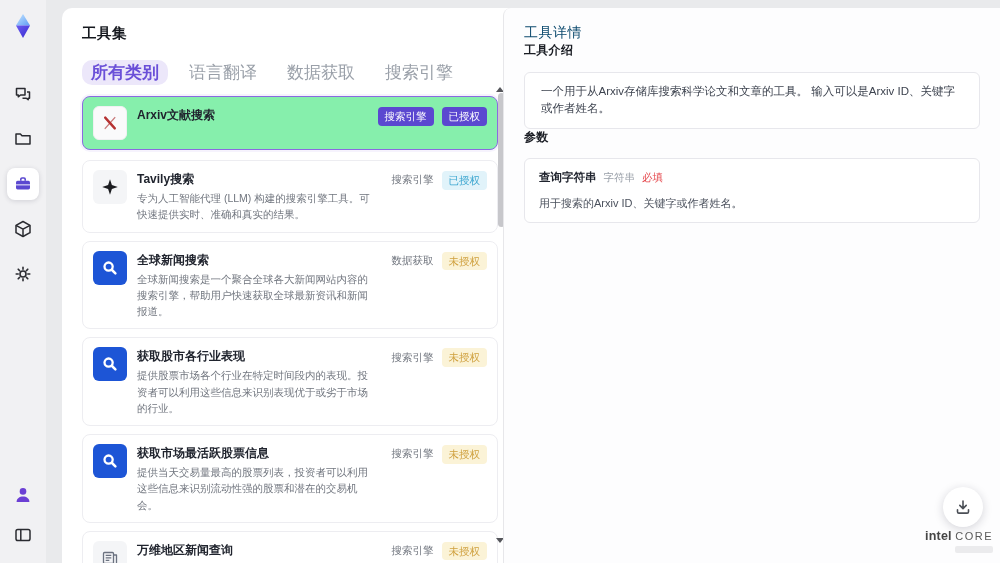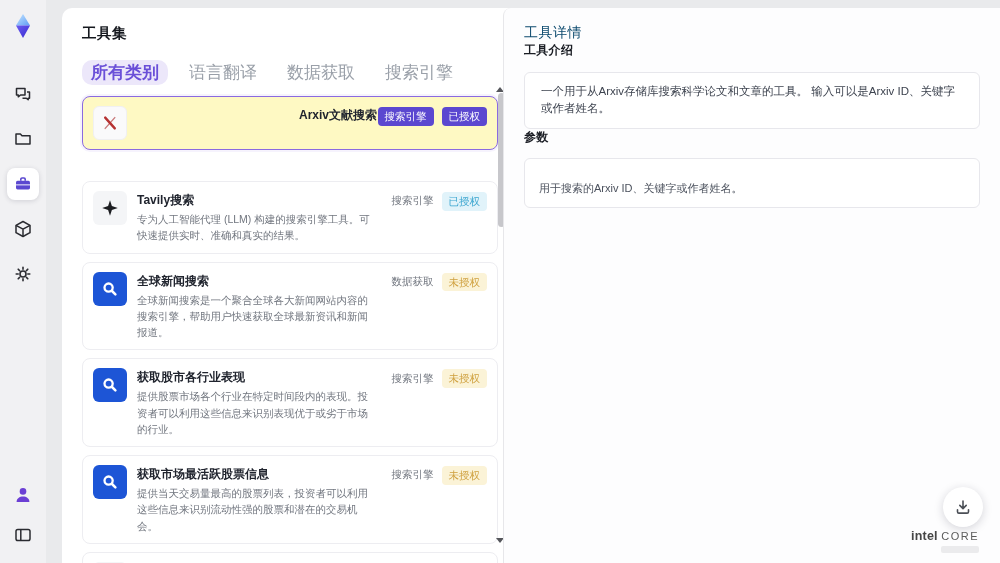--- a/index.html
+++ b/index.html
@@ -28,21 +28,21 @@
   .tabs { display:flex; align-items:center; gap:12px; margin-top:17px; }
   .tab { font-size:17px; color:#9aa0a9; padding:1px 9px; border-radius:10px; cursor:pointer; white-space:nowrap; }
   .tab.active { background:#ece7fa; color:#6a4fd8; font-weight:600; }
 
   .list { margin-top:11px; width:416px; }
   .card {
     position:relative; display:flex; align-items:flex-start;
     background:#fff; border:1px solid #ededf1; border-radius:8px;
     padding:9px 10px; margin-bottom:8px; cursor:pointer;
   }
-  .card.selected { background:#fef9c3; border:1.5px solid #8a6ae0; margin-bottom:31px; box-shadow:0 0 0 2px rgba(138,106,224,.08);text-align:right; }
+  .card.selected { background:#86efac; border:1.5px solid #8a6ae0; margin-bottom:10px; box-shadow:0 0 0 2px rgba(138,106,224,.08); }
   .tool-icon { width:34px; height:34px; border-radius:6px; flex:none; display:flex; align-items:center; justify-content:center; }
   .tile-light { background:#fafafb; border:1px solid #f0f0f2; }
   .tile-gray { background:#f4f5f7; }
   .tile-blue { background:#1d55d6; }
   .tool-body { margin-left:10px; width:240px; }
   .tool-name { font-size:12px; font-weight:700; color:#20242e; line-height:1.5; }
   .tool-desc { font-size:10.5px; color:#71767f; line-height:1.55; margin-top:2px; }
   .badges { position:absolute; top:10px; right:10px; display:flex; align-items:center; gap:8px; }
   .badge { font-size:10.5px; line-height:1; padding:4px 7px; border-radius:4px; white-space:nowrap; }
   .badge.solid { background:#5b48d0; color:#ffffff; }
@@ -73,21 +73,21 @@
   .param-name { font-size:11.5px; font-weight:700; color:#20242e; }
   .param-type { font-size:10.5px; color:#9aa0a9; }
   .param-required { font-size:10.5px; color:#e5484d; }
   .param-desc { font-size:11px; color:#4b515d; margin-top:10px; line-height:1.5; }
 
   .fab {
     position:absolute; right:17px; bottom:36px; width:40px; height:40px; border-radius:50%;
     background:#ffffff; box-shadow:0 2px 10px rgba(30,30,50,.18);
     display:flex; align-items:center; justify-content:center; cursor:pointer;
   }
-  .intel { position:absolute; right:21px; bottom:10px; text-align:left; }
+  .intel { position:absolute; right:7px; bottom:10px; text-align:left; }
   .intel-line { font-size:12.5px; color:#454545; white-space:nowrap; }
   .intel-line .b1 { font-weight:700; letter-spacing:.2px; }
   .intel-line .b2 { font-weight:400; letter-spacing:1.5px; font-size:11px; text-transform:uppercase; color:#5a5a5a; }
   .intel-ghost { width:38px; height:7px; background:#ebebed; border-radius:2px; margin:3px 0 0 auto; }
 </style>
 </head>
 <body>
 
 <div class="rail">
   <div class="logo-wrap">
@@ -277,20 +277,25 @@
 </div>
 
 <div class="right-panel">
   <div class="rp-title">工具详情</div>
 
   <div class="section-h">工具介绍</div>
   <div class="info-box">一个用于从Arxiv存储库搜索科学论文和文章的工具。 输入可以是Arxiv ID、关键字或作者姓名。</div>
 
   <div class="section-h">参数</div>
   <div class="param-box">
+    <div class="param-head">
+      <span class="param-name">查询字符串</span>
+      <span class="param-type">字符串</span>
+      <span class="param-required">必填</span>
+    </div>
     <div class="param-desc">用于搜索的Arxiv ID、关键字或作者姓名。</div>
   </div>
 
   <div class="fab">
     <svg width="18" height="18" viewBox="0 0 18 18" fill="none" stroke="#4b4f56" stroke-width="1.6" stroke-linecap="round" stroke-linejoin="round">
       <path d="M9 3v7.2 M5.8 7.4 9 10.6l3.2-3.2"></path>
       <path d="M3.5 11.8v1.9c0 .8.6 1.4 1.4 1.4h8.2c.8 0 1.4-.6 1.4-1.4v-1.9"></path>
     </svg>
   </div>
 

